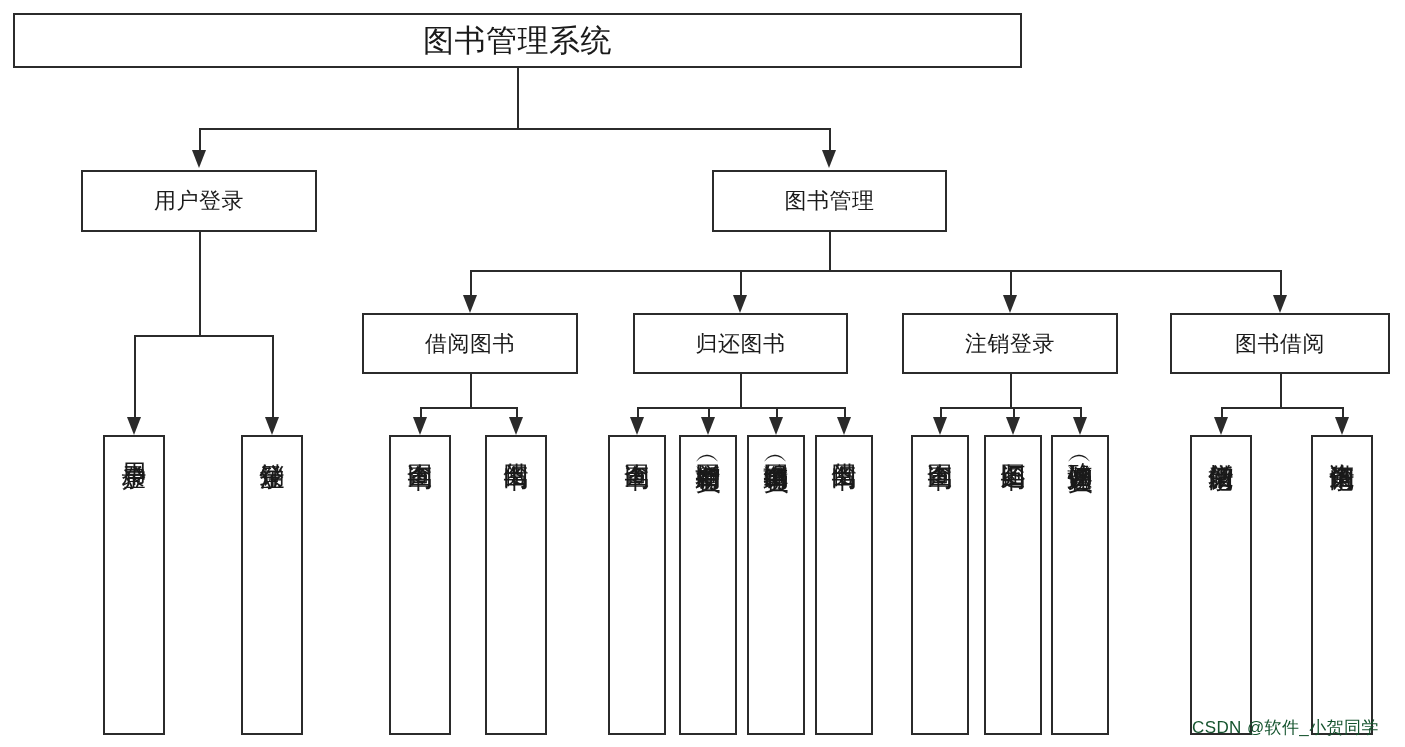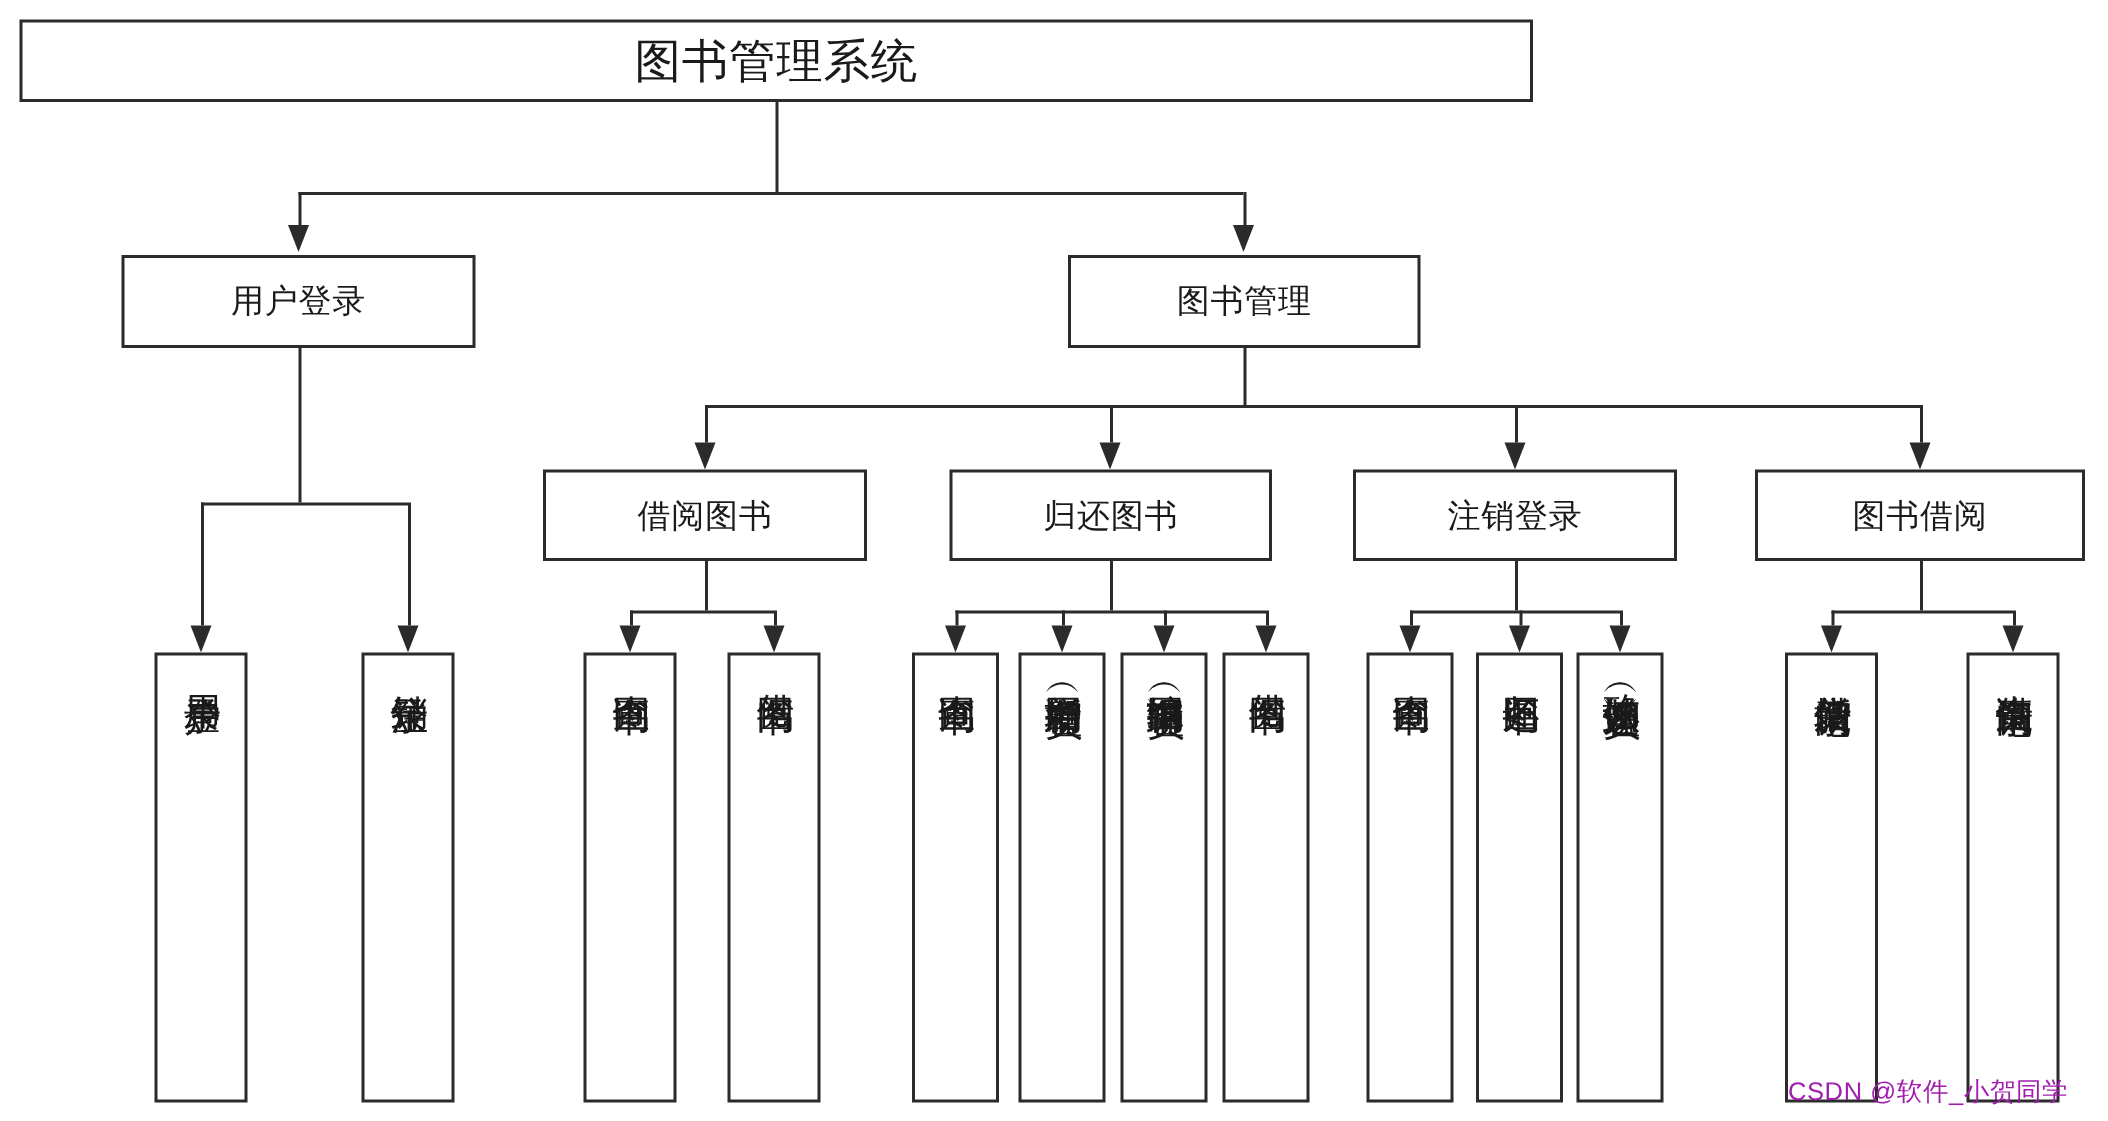--- a/index.html
+++ b/index.html
@@ -68,21 +68,21 @@
   .arrow {
     position: absolute;
     width: 0;
     height: 0;
     border-left: 7px solid transparent;
     border-right: 7px solid transparent;
     border-top: 18px solid #2b2b2b;
   }
   #watermark {
     position: absolute;
-    color: #a21caf;
+    color: #14532d;
     font-size: 17px;
     letter-spacing: 0.4px;
     white-space: nowrap;
     pointer-events: none;
   }
 </style>
 </head>
 <body>
 
 <div id="canvas">

